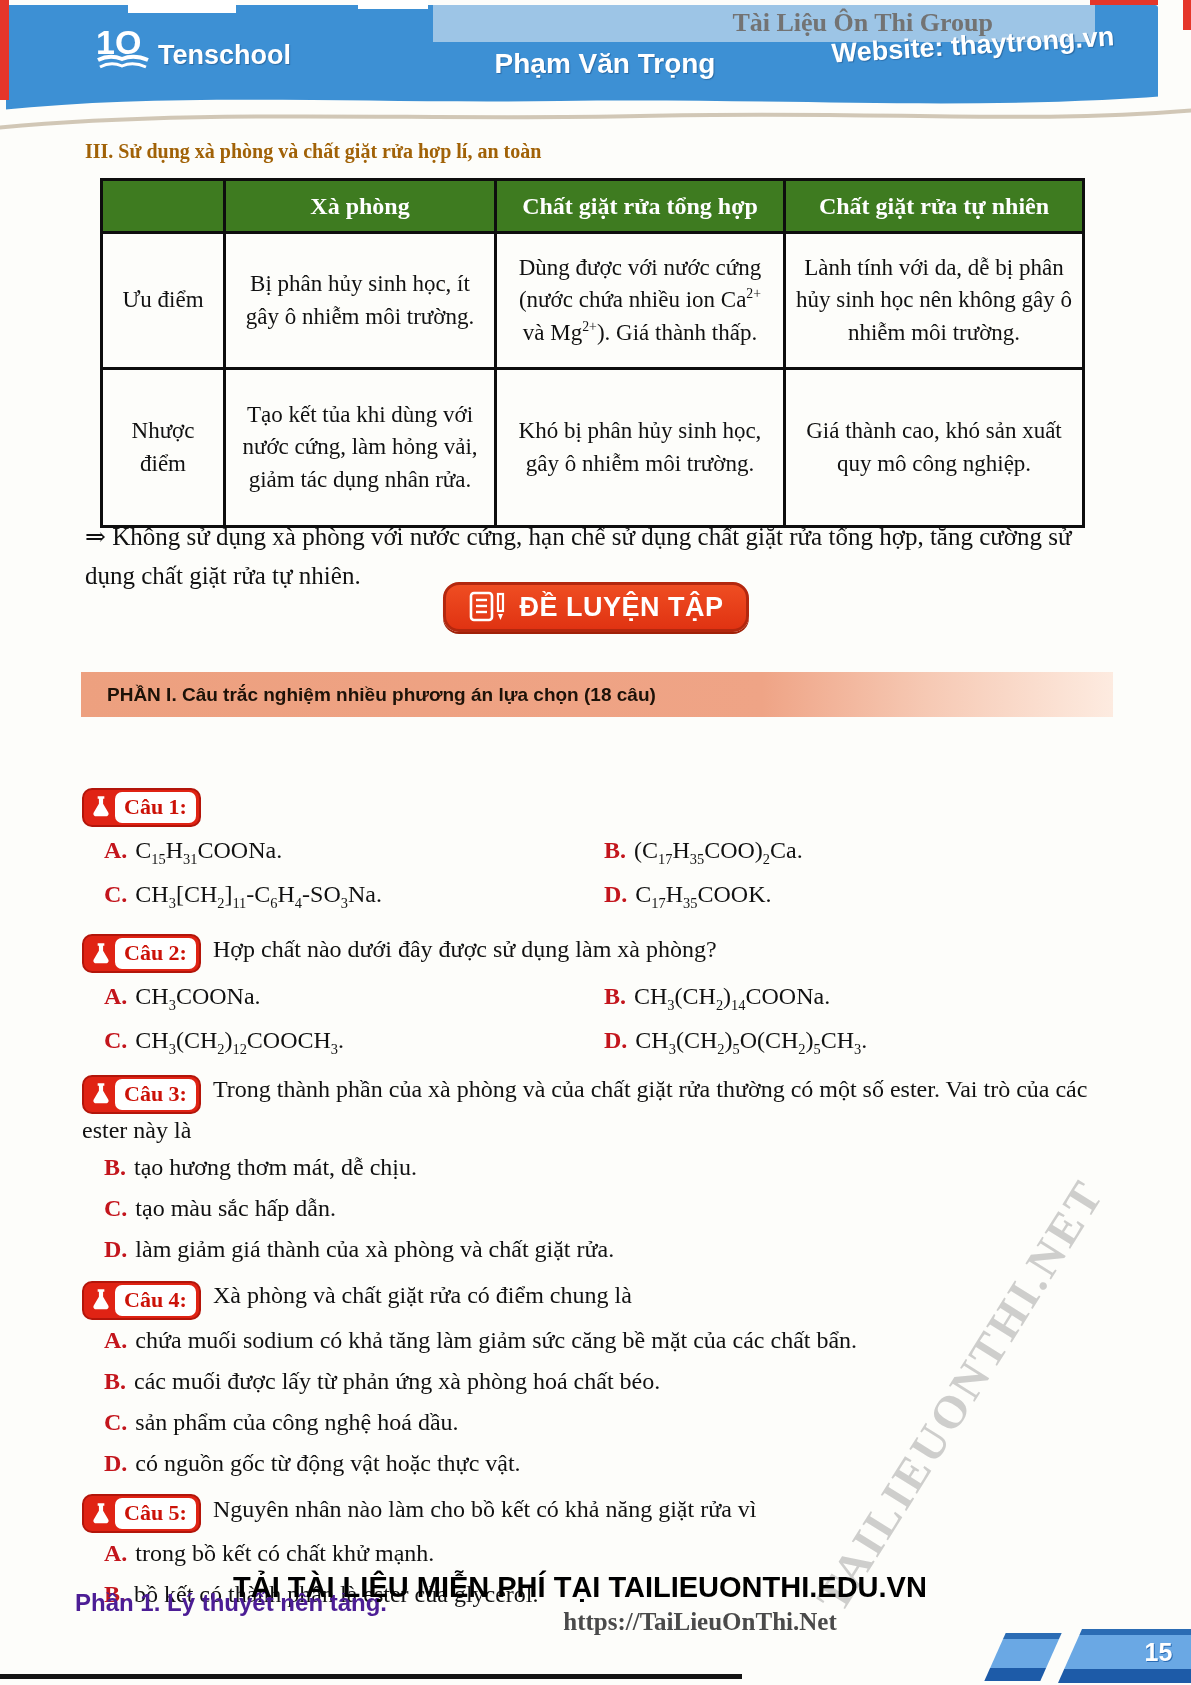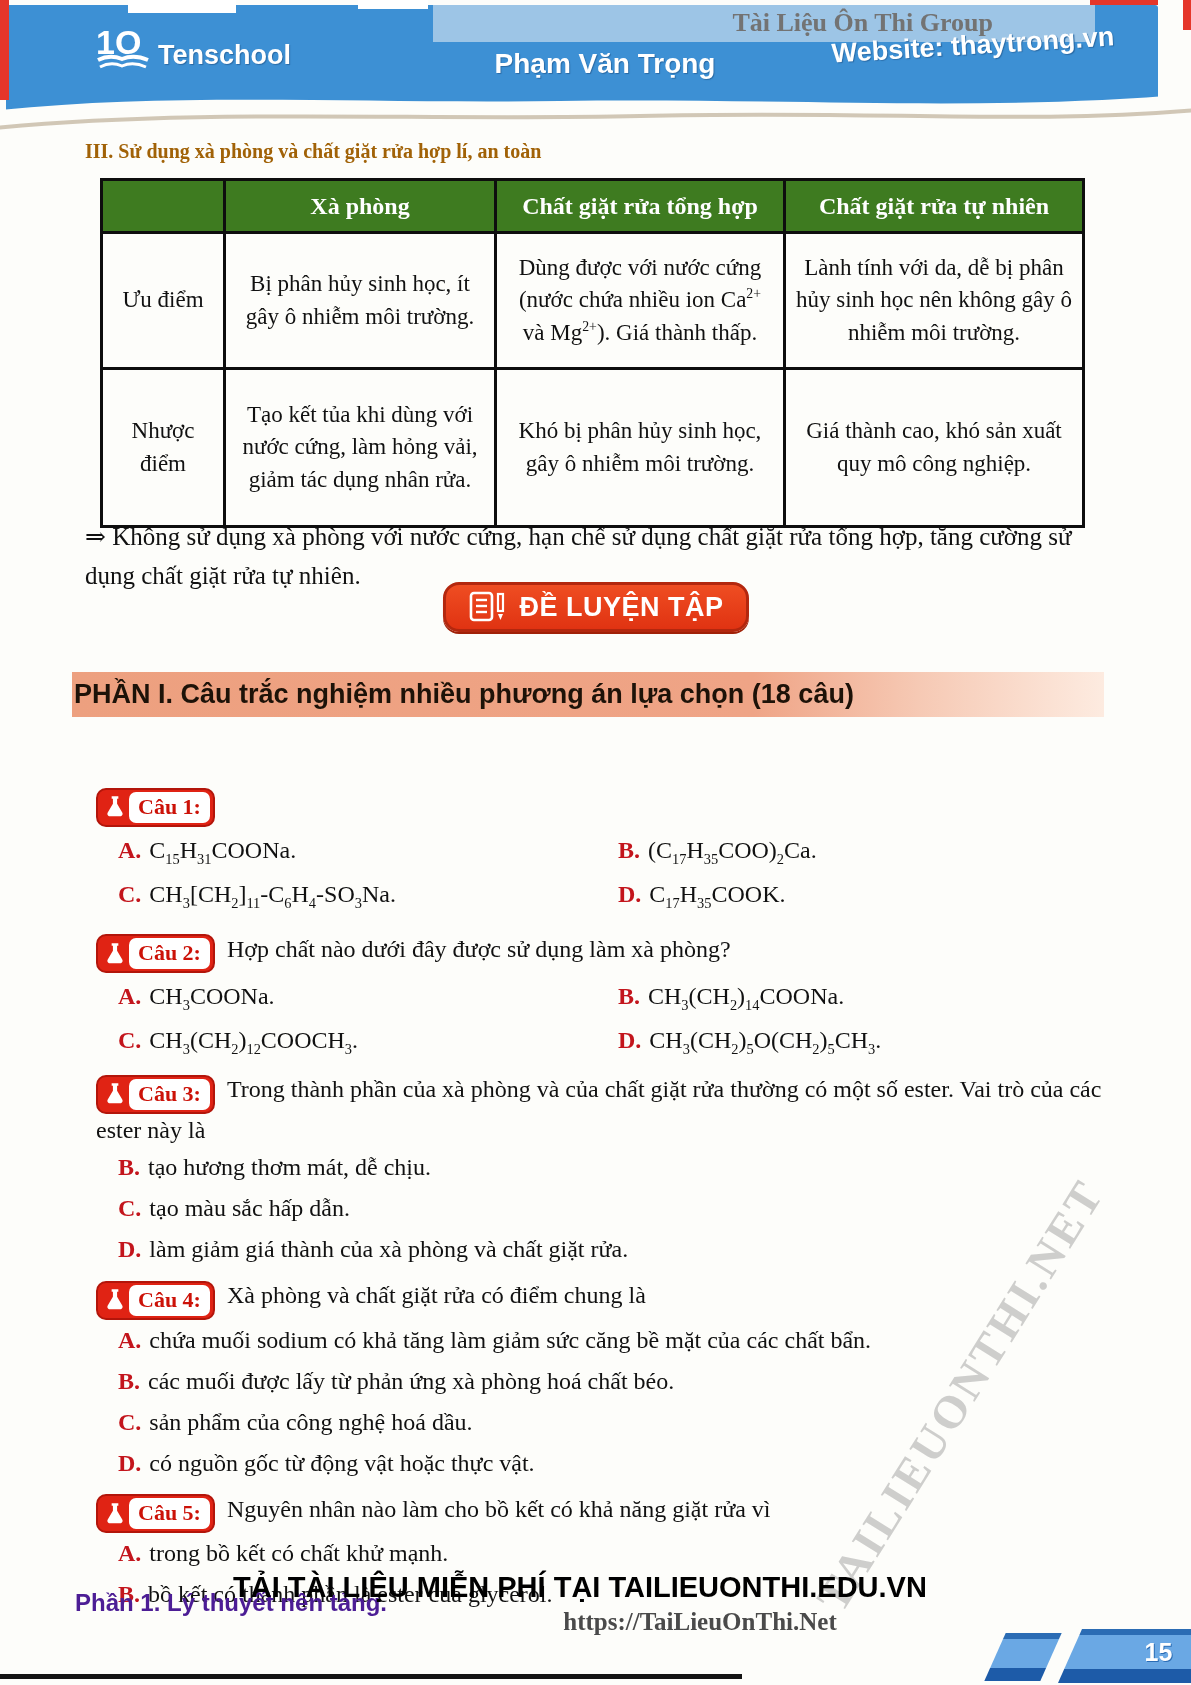--- a/index.html
+++ b/index.html
@@ -43,27 +43,27 @@
   .note{left:85px;top:518px;width:1040px;font-size:25px;line-height:1.55;}
 
   
   .practice-btn{left:50%;top:582px;transform:translateX(-50%);
       display:flex;align-items:center;gap:12px;
       background:linear-gradient(#ef4d22,#e03312);border:3px solid #b3270e;border-radius:16px;
       padding:6px 22px;color:#fff;font-family:"Liberation Sans",sans-serif;
       font-weight:bold;font-size:27px;letter-spacing:.5px;box-shadow:0 2px 0 #a02108;}
 
   
-  .part-heading{left:72px;top:672px;width:1032px;height:45px;line-height:45px;
+  .part-heading{left:81px;top:672px;width:1032px;height:45px;line-height:45px;
       background:linear-gradient(90deg,#eda07f 0%,#efa486 66%,#f6c9b4 82%,#fdebe0 100%);
-      font-family:"Liberation Sans",sans-serif;font-weight:bold;font-size:27px;color:#1d1208;
-      padding-left:2px;box-sizing:border-box;}
-
-  
-  .questions{left:96px;top:786px;width:1040px;font-size:24px;line-height:1.4;}
+      font-family:"Liberation Sans",sans-serif;font-weight:bold;font-size:19px;color:#1d1208;
+      padding-left:26px;box-sizing:border-box;}
+
+  
+  .questions{left:82px;top:786px;width:1040px;font-size:24px;line-height:1.4;}
   .q-block{margin:0 0 10px 0;}
   .q-line{margin-bottom:4px;}
   .badge{display:inline-flex;align-items:center;background:#e02314;border:2px solid #b3150a;
          border-radius:10px;padding:2px 3px;vertical-align:-9px;margin-right:12px;}
   .badge .flask{width:28px;display:flex;justify-content:center;align-items:center;}
   .badge .blabel{background:#fff;color:#cc1208;font-weight:bold;font-size:22px;
                  padding:0 9px 2px 9px;border-radius:7px;line-height:29px;}
   .opt{padding-left:22px;min-height:38px;margin:3px 0;}
   .opt-grid{display:grid;grid-template-columns:500px 1fr;}
   .letter{color:#c3151c;font-weight:bold;margin-right:8px;}

